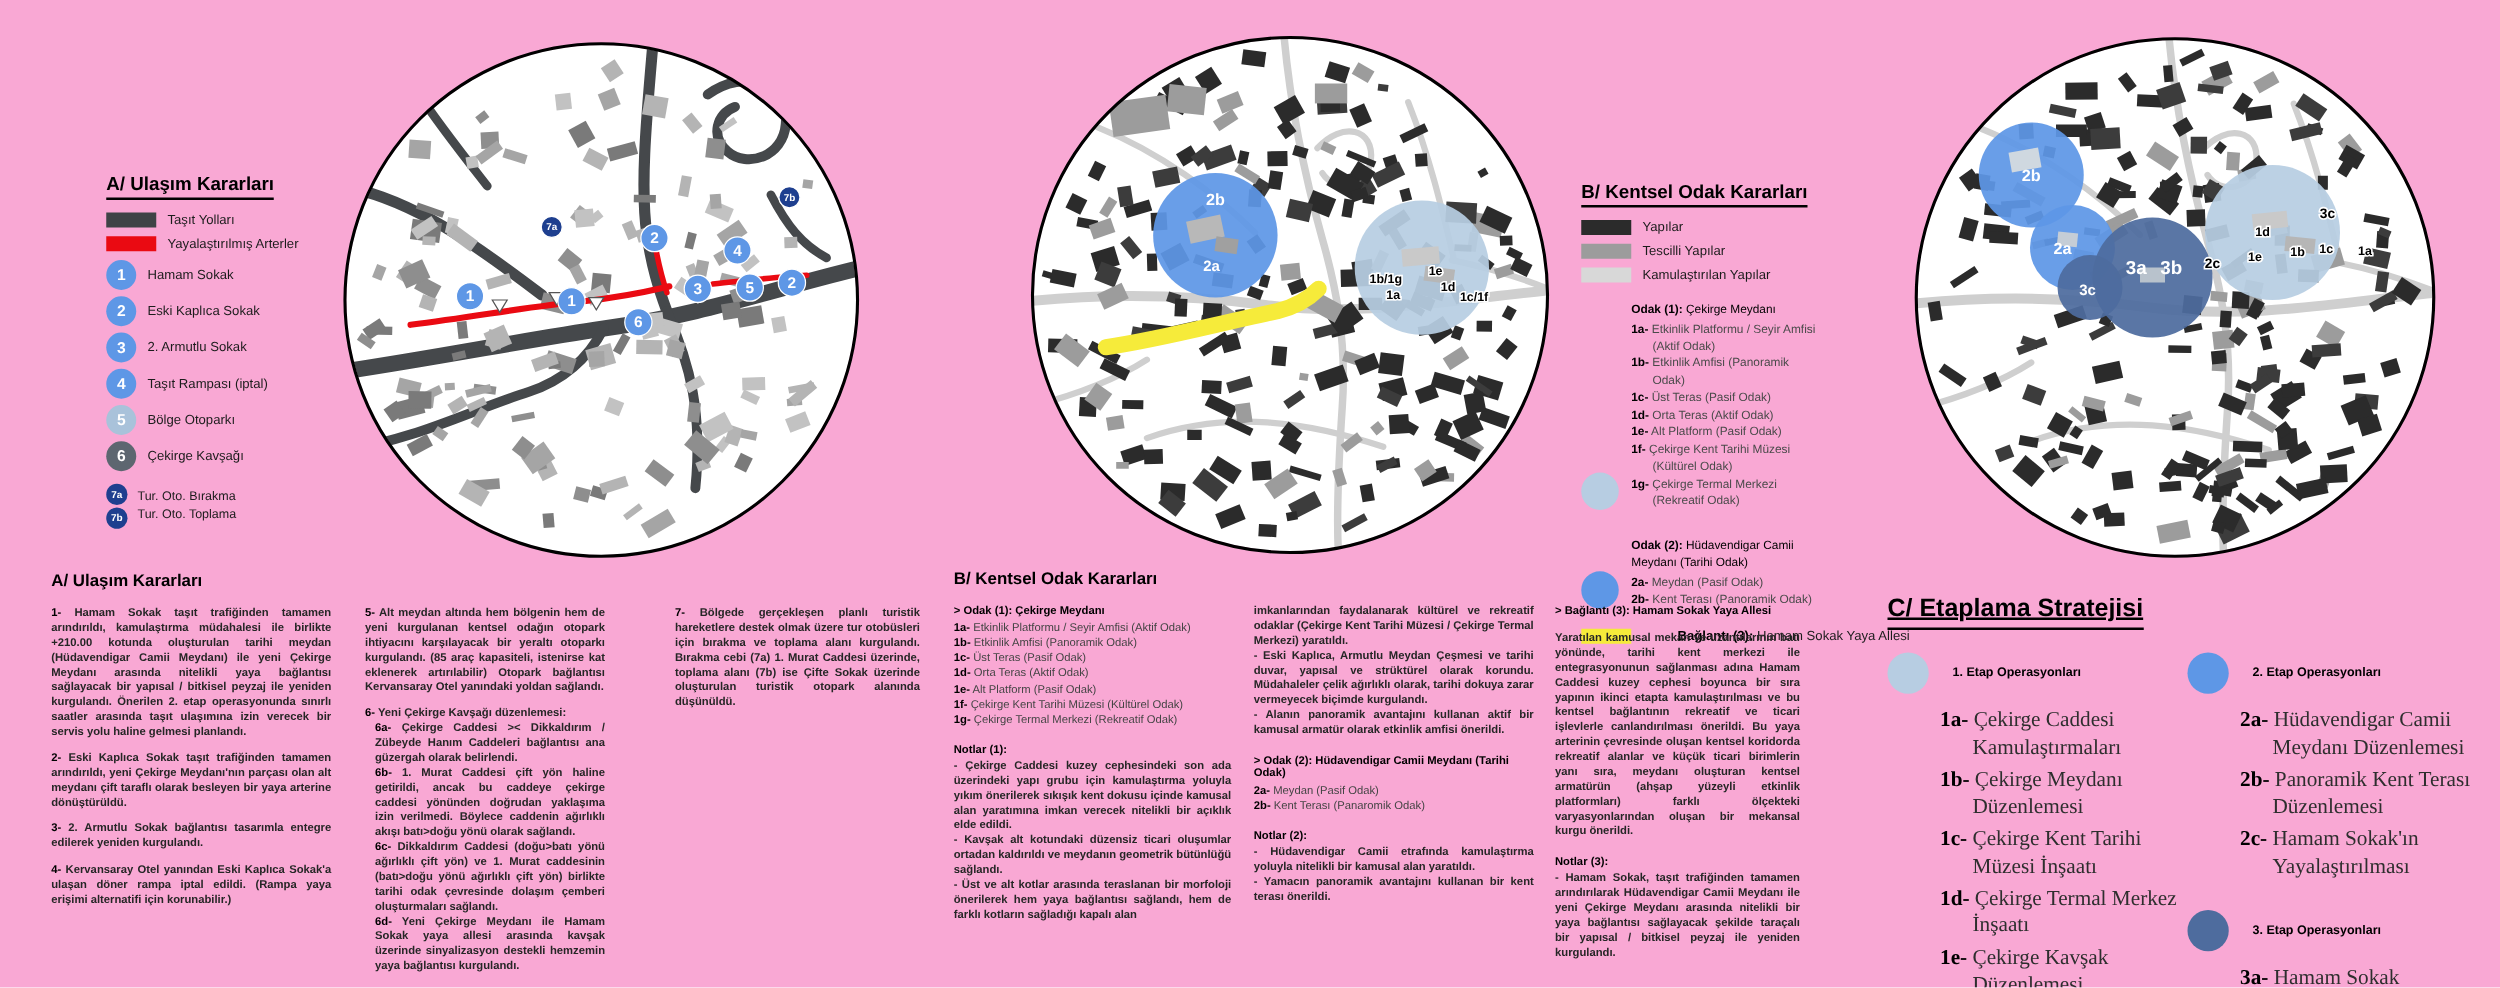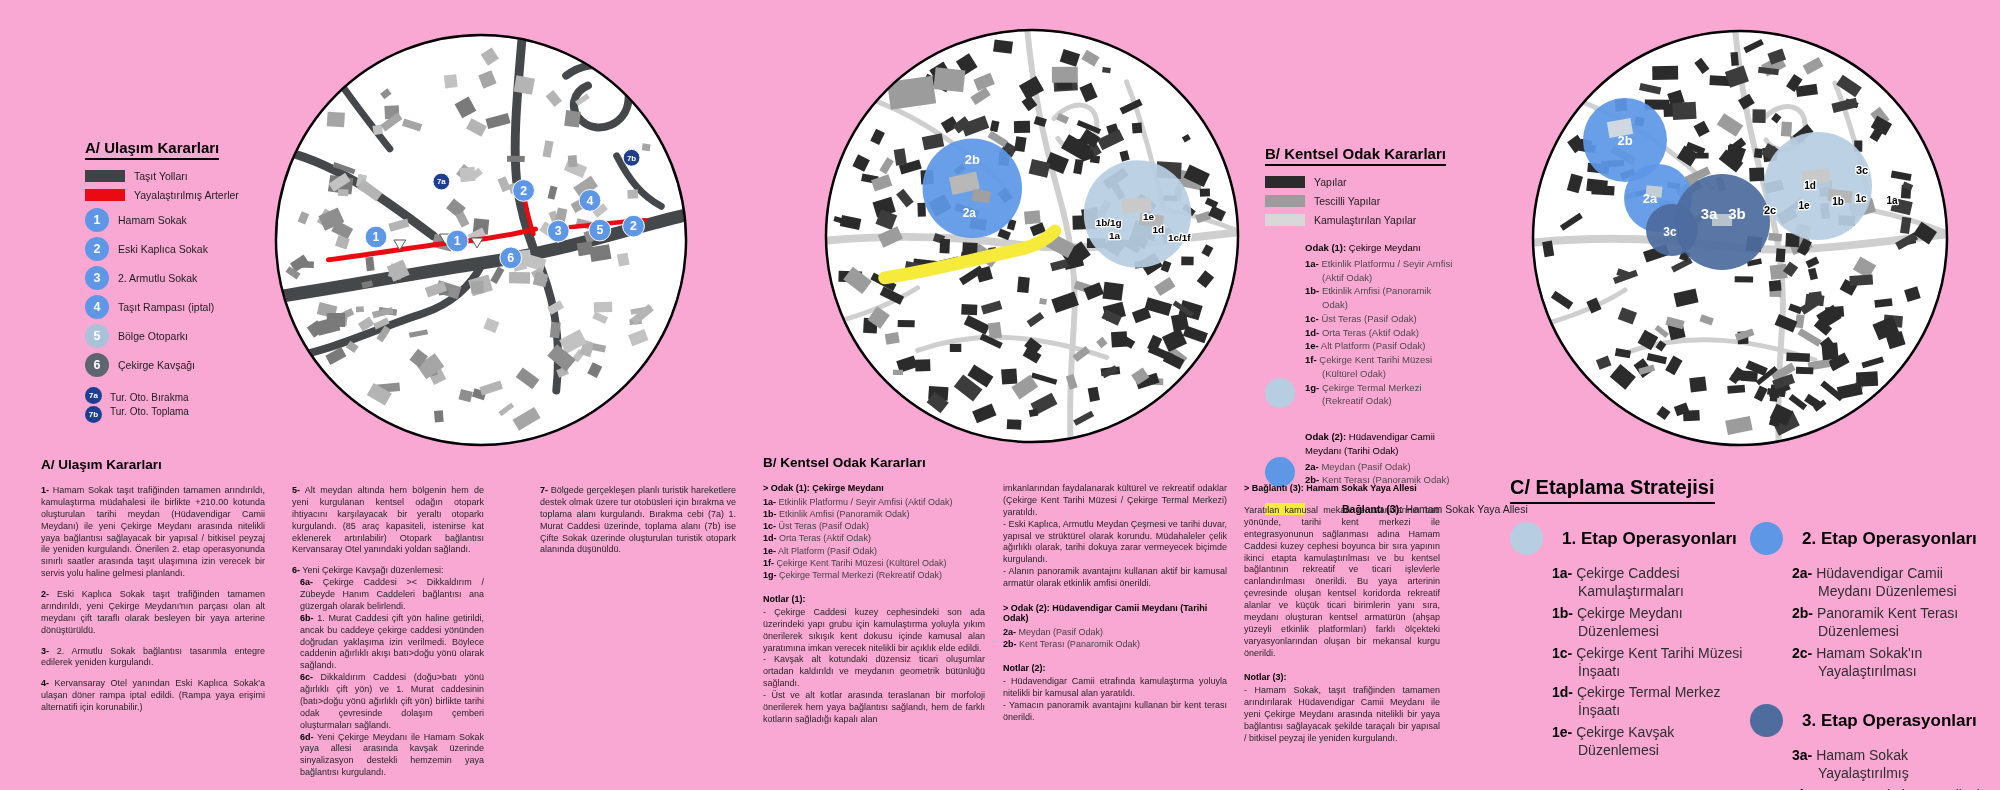--- a/index.html
+++ b/index.html
@@ -31,36 +31,36 @@
   .lb-text{font-size:9.5px;line-height:1.45;}
   .odak-title{margin:0 0 2px 0;color:#000;}
   .odak-title b{color:#000;}
   .lb-item{padding-left:17px;text-indent:-17px;color:#4a4a4a;}
   .lb-item b{color:#000;}
   .baglanti{margin-top:16px;gap:28px;}
   .baglanti .lg-label b{color:#000;}
   
   .tflex{display:flex;align-items:flex-start;}
   .blockhead{font-size:13.5px;font-weight:bold;margin:0 0 13px 0;color:#000;}
-  .para{font-size:9px;line-height:1.32;text-align:justify;margin:0 0 9px 0;color:#262626;}
+  .para{font-size:9px;line-height:1.32;text-align:justify;margin:0 0 9px 0;color:#262626;font-weight:bold;}
   .para.tight{margin-bottom:0;}
   .para b{color:#000;}
   .subhead{font-size:9px;font-weight:bold;margin:0 0 3px 0;color:#000;}
   .titem{font-size:9px;line-height:1.35;padding-left:16px;text-indent:-16px;color:#444;}
   .titem b{color:#000;}
   .gap8{height:9px;} .gap12{height:13px;}
   
   .c-title{font-size:20px;font-weight:bold;margin:0;display:inline-block;
-           border-bottom:2.5px solid #000;padding-bottom:3px;color:#000;white-space:nowrap;}
+           border-bottom:2.5px solid #000;padding-bottom:3px;color:#000;white-space:nowrap;text-decoration:underline;}
   .c-cols{display:flex;}
   .c-head{display:flex;align-items:center;gap:9px;margin-top:18px;}
-  .c-head h3{font-size:17px;margin:0;color:#000;white-space:nowrap;}
+  .c-head h3{font-size:10px;margin:0;color:#000;white-space:nowrap;}
   .c-items{margin-top:10px;margin-left:42px;}
-  .c-item{font-size:14px;line-height:1.28;padding-left:26px;text-indent:-26px;
-          margin-bottom:4px;color:#2e2e2e;}
+  .c-item{font-size:17px;line-height:1.28;padding-left:26px;text-indent:-26px;
+          margin-bottom:4px;color:#2e2e2e;font-family:Liberation Serif, serif;}
   .c-item b{color:#000;}
 </style>
 </head>
 <body>
 
 <div id="canvas">
 
   <section class="abs" style="left:85px;top:139px;width:175px">
     <h2 class="lg-title">A/ Ulaşım Kararları</h2>
     <div class="lg-row">

